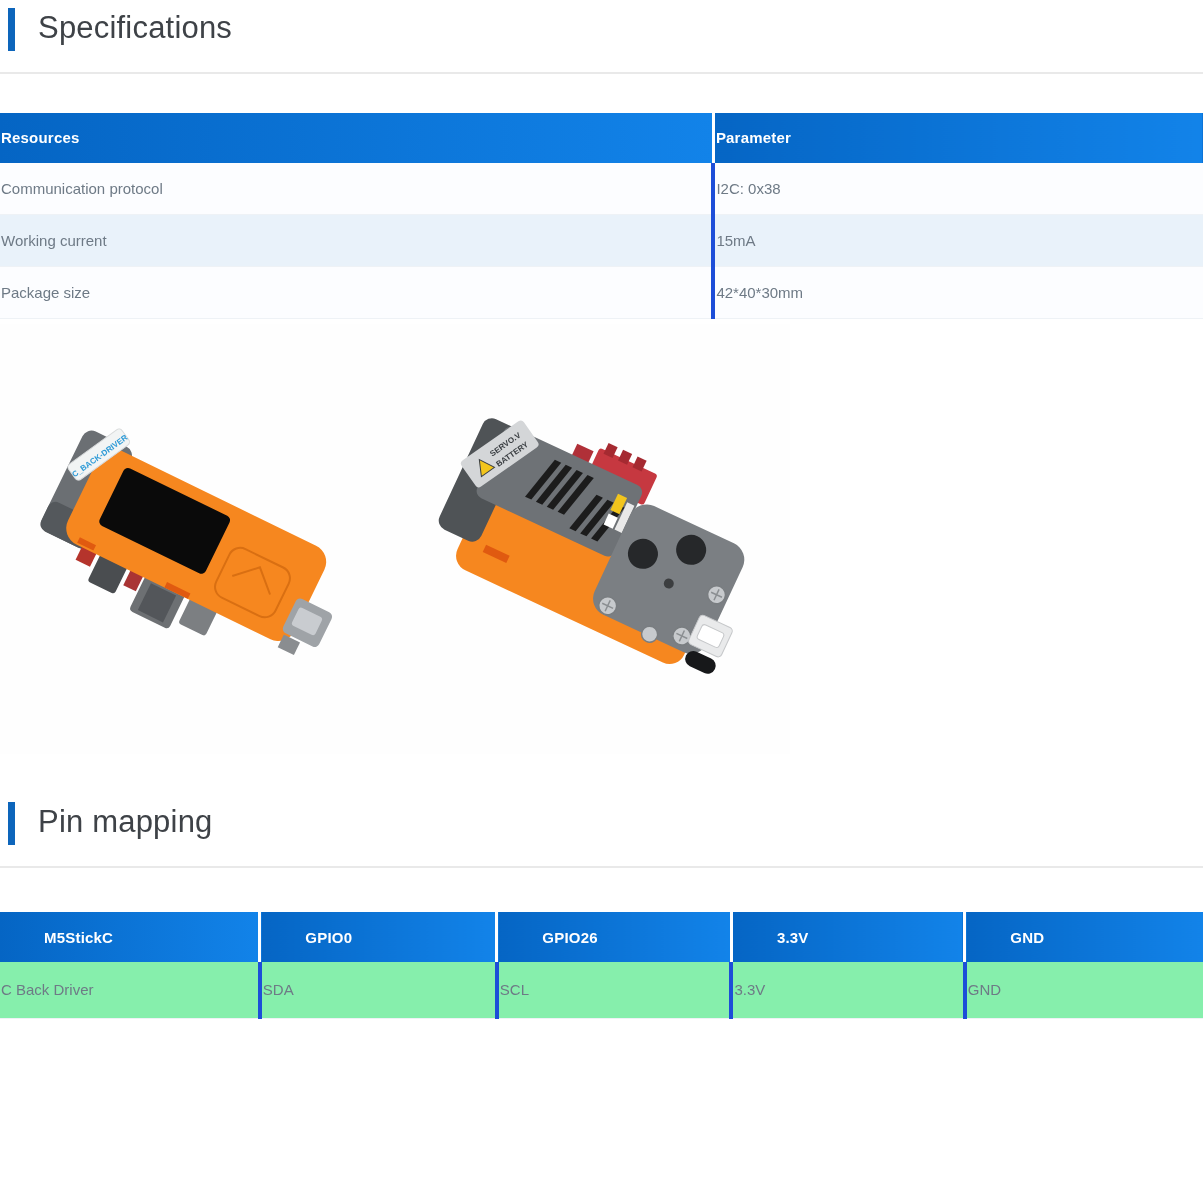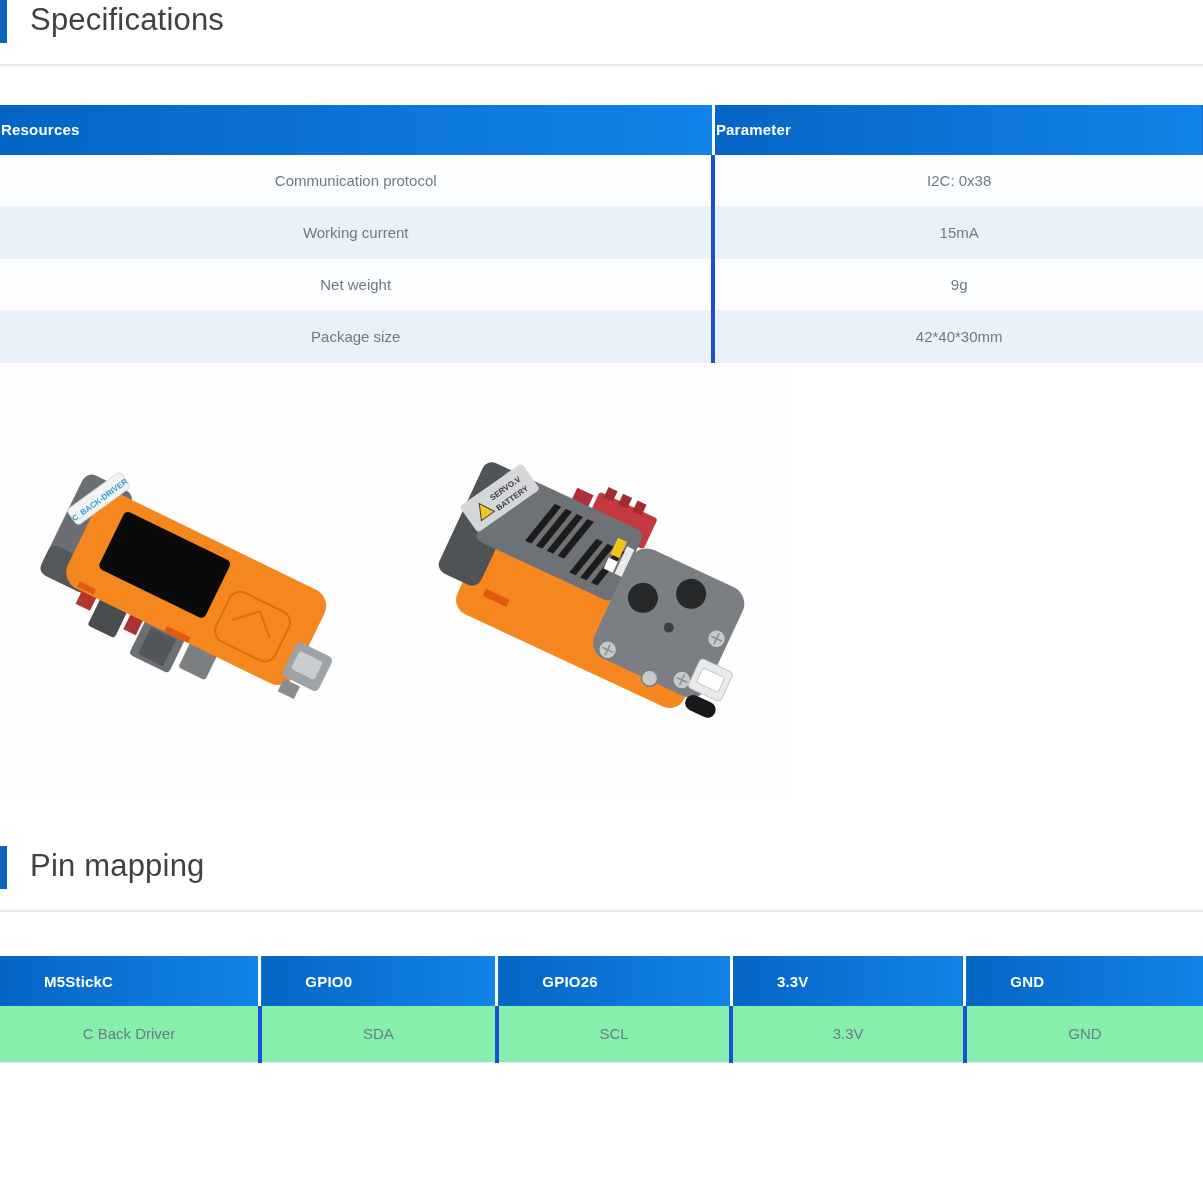--- a/index.html
+++ b/index.html
@@ -7,21 +7,21 @@
   body {
     width: 1203px;
     min-height: 1197px;
     font-family: "Liberation Sans", "DejaVu Sans", sans-serif;
     color: #6e7a86;
   }
   .page { width: 1203px; position: relative; }
 
   
   .section-title {
-    margin: 0;
+    margin: 8px;
     border-left: 7px solid #0d65bb;
     padding: 1px 12px 3px 23px;
     font-size: 31px;
     font-weight: 400;
     line-height: 1.25;
     color: #3e4247;
     letter-spacing: 0.2px;
   }
   .divider {
     border: none;
@@ -42,21 +42,21 @@
     font-size: 15px;
     font-weight: 700;
     text-align: left;
     letter-spacing: 0.2px;
   }
   table.data-table th:not(:last-child) { border-right: 3px solid #ffffff; }
   table.data-table td {
     font-size: 15px;
     font-weight: 400;
     color: #6e7a86;
-    text-align: center;
+    text-align: left;
     border-bottom: 1px solid #eef2f6;
   }
   table.data-table td:not(:first-child) { border-left: 4px solid #1d4ed8; }
 
   
   .spec-table { margin-top: 39px; }
   .spec-table th { height: 50px; }
   .spec-table td { height: 52px; }
   .spec-table tbody tr:nth-child(odd)  td { background: #fcfdff; }
   .spec-table tbody tr:nth-child(even) td { background: #e9f2fa; }
@@ -100,24 +100,20 @@
       </tr>
     </thead>
     <tbody>
       <tr>
         <td>Communication protocol</td>
         <td>I2C: 0x38</td>
       </tr>
       <tr>
         <td>Working current</td>
         <td>15mA</td>
-      </tr>
-      <tr>
-        <td>Net weight</td>
-        <td>9g</td>
       </tr>
       <tr>
         <td>Package size</td>
         <td>42*40*30mm</td>
       </tr>
     </tbody>
   </table>
 
   <div class="products">
 

